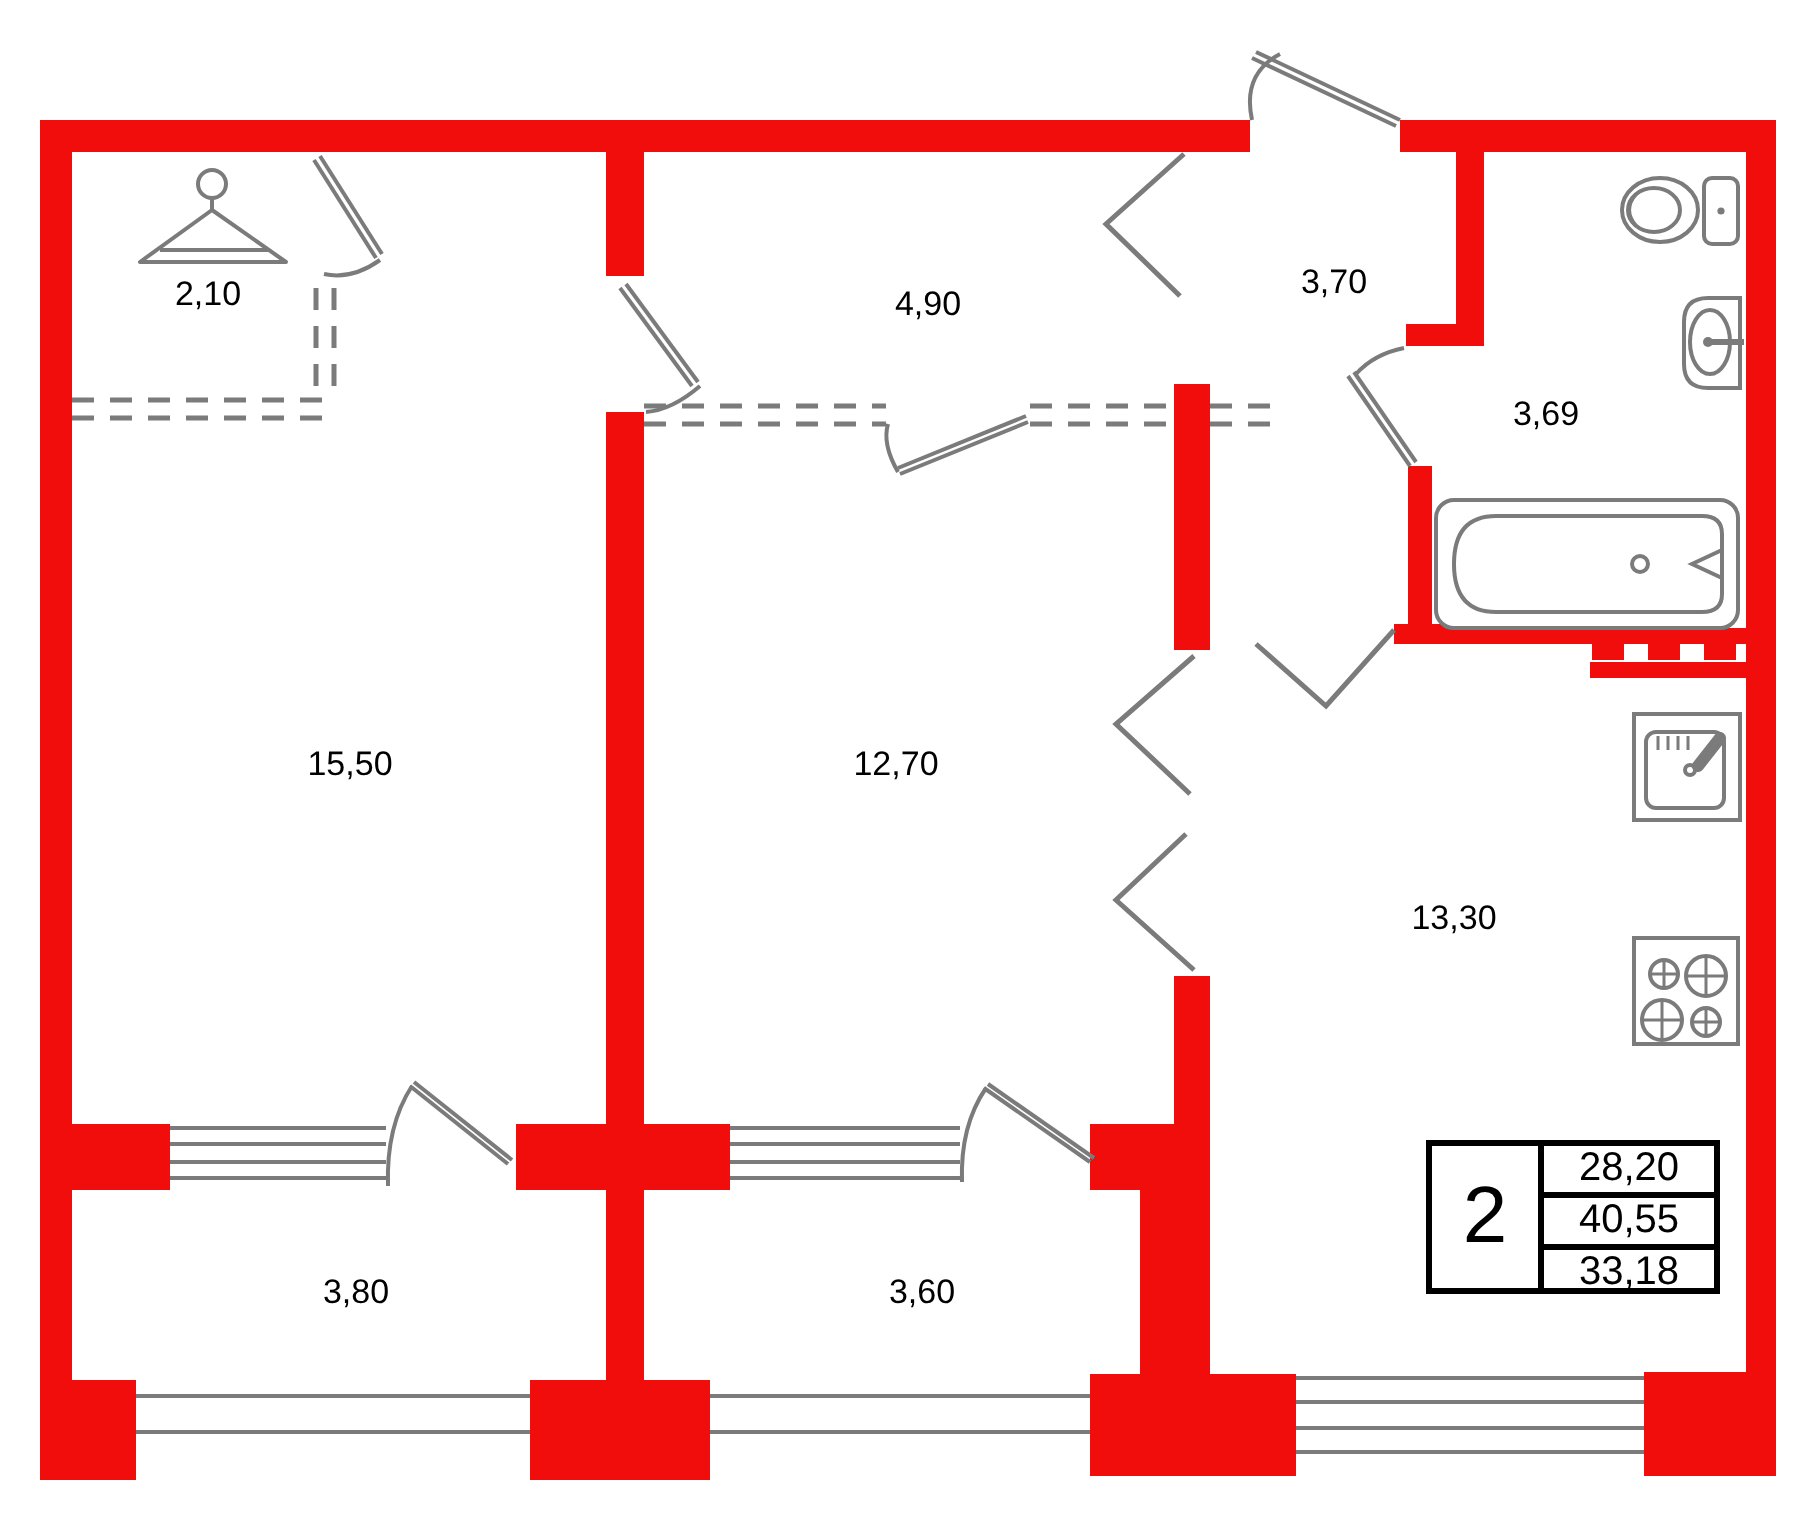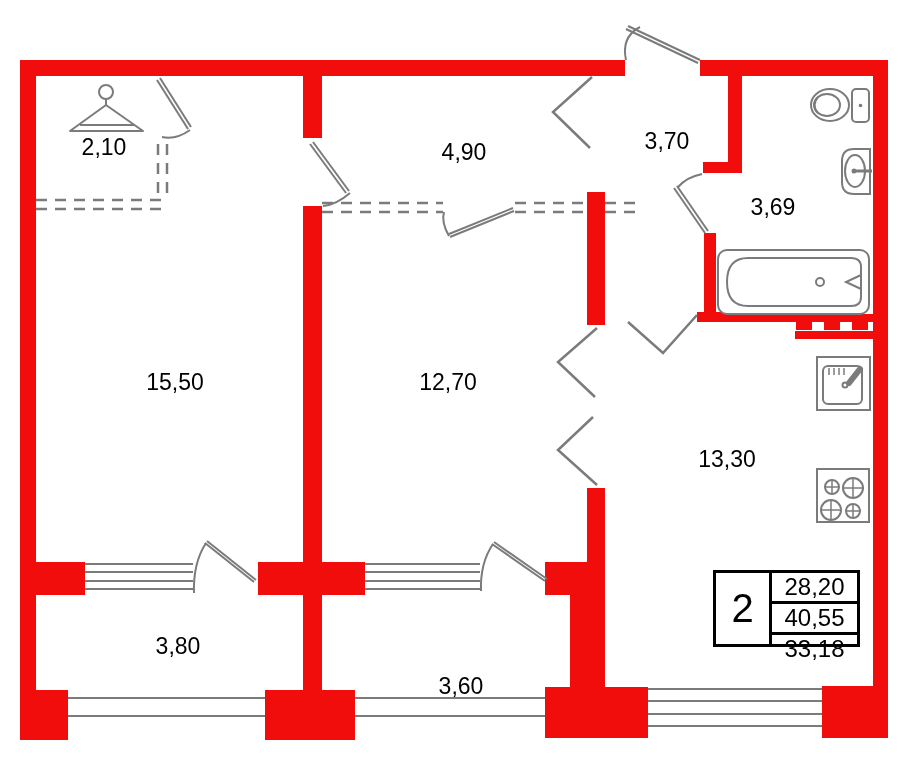--- a/index.html
+++ b/index.html
@@ -10,35 +10,35 @@
   }
   html,body{margin:0;padding:0;background:var(--color-background);}
   .stage{
     position:relative;width:908px;height:761px;overflow:hidden;
     background:var(--color-background);
     font-family:"Liberation Sans",sans-serif;color:var(--color-text);
   }
   .stage svg{position:absolute;left:0;top:0;}
   .area-label{
     position:absolute;transform:translate(-50%,-50%);
-    font-size:23px;line-height:1;white-space:nowrap;color:var(--color-text);
+    font-size:17px;line-height:1;white-space:nowrap;color:var(--color-text);
   }
   .summary{
     position:absolute;left:713px;top:570px;width:147px;height:77px;
     border:3px solid #000;box-sizing:border-box;display:flex;background:#fff;
   }
   .summary .left{
     width:56px;border-right:3px solid #000;box-sizing:border-box;
     display:flex;align-items:center;justify-content:center;
     font-size:40px;
   }
   .summary .right{flex:1;display:flex;flex-direction:column;}
   .summary .right .row{
     flex:1;display:flex;align-items:center;justify-content:center;
-    font-size:24px;border-bottom:3px solid #000;box-sizing:border-box;
+    font-size:20px;border-bottom:3px solid #000;box-sizing:border-box;
   }
   .summary .right .row:last-child{border-bottom:none;}
 </style>
 </head>
 <body>
 
 <div class="stage">
 
   <svg width="908" height="761" viewBox="0 0 908 761">
 
@@ -240,21 +240,21 @@
   </svg>
 
   <div class="area-label" style="left:104px;top:147px;">2,10</div>
   <div class="area-label" style="left:464px;top:140px;margin-top:12px;">4,90</div>
   <div class="area-label" style="left:667px;top:141px;">3,70</div>
   <div class="area-label" style="left:773px;top:207px;">3,69</div>
   <div class="area-label" style="left:175px;top:382px;">15,50</div>
   <div class="area-label" style="left:448px;top:382px;">12,70</div>
   <div class="area-label" style="left:727px;top:459px;">13,30</div>
   <div class="area-label" style="left:178px;top:646px;text-align:right;">3,80</div>
-  <div class="area-label" style="left:461px;top:646px;margin-top:40px;">3,60</div>
+  <div class="area-label" style="left:461px;top:646px;">3,60</div>
 
   <div class="summary">
     <div class="left">2</div>
     <div class="right">
       <div class="row">28,20</div>
       <div class="row">40,55</div>
       <div class="row">33,18</div>
     </div>
   </div>
 

